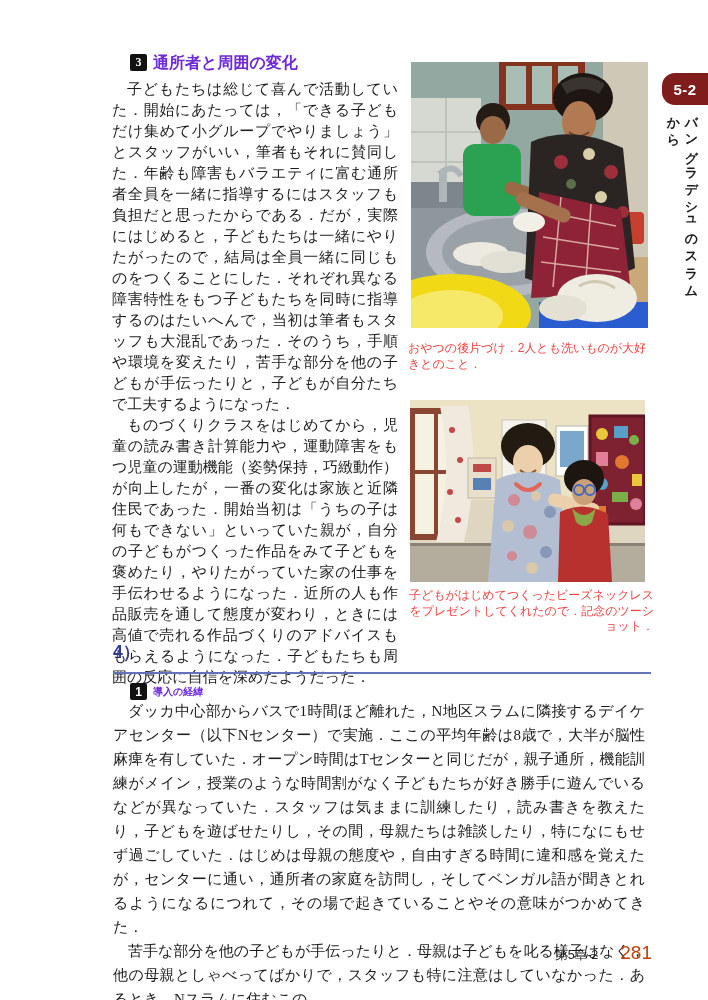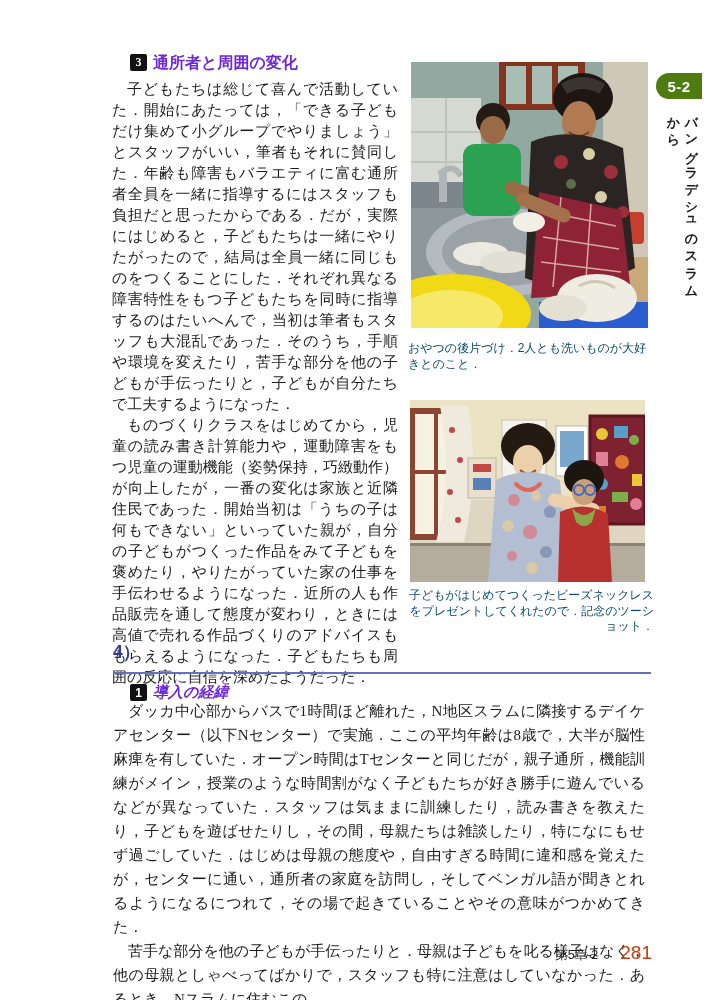--- a/index.html
+++ b/index.html
@@ -3,22 +3,22 @@
 <meta charset="utf-8">
 <style>
   html,body{margin:0;padding:0;}
   body{background:#e9e9e9;font-family:"Liberation Sans","DejaVu Sans",sans-serif;}
   .page{
     position:relative;width:708px;height:1000px;margin:0 auto;
     background:#ffffff;overflow:hidden;
   }
   
   .tab{
-    position:absolute;right:6px;top:73px;width:46px;height:26px;
-    background:#4d7c0f;border-radius:13px 0 0 13px;
+    position:absolute;right:0;top:73px;width:46px;height:32px;
+    background:#7f1d1d;border-radius:13px 0 0 13px;
     display:flex;align-items:center;justify-content:center;
     color:#ffffff;font-weight:bold;font-size:15px;letter-spacing:.5px;
   }
   .vtitle{
     position:absolute;left:664px;top:108px;height:200px;
     writing-mode:vertical-rl;text-orientation:upright;
     font-size:13px;font-weight:bold;color:#1b1b1b;letter-spacing:2px;
   }
   
   .h-block{display:flex;align-items:center;gap:6px;}
@@ -49,21 +49,21 @@
     font-family:"Liberation Serif","DejaVu Serif",serif;
     font-size:15px;line-height:24px;color:#1c1c1c;
     text-align:justify;
   }
   
   .photo{position:absolute;display:block;}
   .photo1{left:411px;top:62px;}
   .photo2{left:410px;top:400px;}
   .caption{
     position:absolute;left:408px;width:246px;
-    font-size:12px;line-height:15.5px;color:#0c4a6e;
+    font-size:12px;line-height:15.5px;color:#ef4444;
   }
   .cap1{top:341px;}
   .cap2{top:588px;text-align:right;}
   
   .footer{
     position:absolute;top:942px;left:0;width:652px;
     display:flex;justify-content:flex-end;align-items:baseline;gap:22px;
   }
   .footer .chap{font-size:12.5px;color:#222;}
   .footer .pno{font-size:19px;color:#c2410c;}
@@ -204,21 +204,21 @@
   <div class="caption cap2">子どもがはじめてつくったビーズネックレスをプレゼントしてくれたので．記念のツーショット．</div>
 
   <div class="sec4">
     <div class="line">
       <span>4）</span>
     </div>
   </div>
 
   <div class="h-block sub-head">
     <span class="num-box">1</span>
-    <span class="h-title" style="font-size:15px;font-style:italic;">導入の経緯</span>
+    <span class="h-title" style="font-size:10px;">導入の経緯</span>
   </div>
 
   <div class="wide">
     <p>ダッカ中心部からバスで1時間ほど離れた，N地区スラムに隣接するデイケアセンター（以下Nセンター）で実施．ここの平均年齢は8歳で，大半が脳性麻痺を有していた．オープン時間はTセンターと同じだが，親子通所，機能訓練がメイン，授業のような時間割がなく子どもたちが好き勝手に遊んでいるなどが異なっていた．スタッフは気ままに訓練したり，読み書きを教えたり，子どもを遊ばせたりし，その間，母親たちは雑談したり，特になにもせず過ごしていた．はじめは母親の態度や，自由すぎる時間に違和感を覚えたが，センターに通い，通所者の家庭を訪問し，そしてベンガル語が聞きとれるようになるにつれて，その場で起きていることやその意味がつかめてきた．</p>
     <p>苦手な部分を他の子どもが手伝ったりと．母親は子どもを叱る様子はなく，他の母親としゃべってばかりで，スタッフも特に注意はしていなかった．あるとき，Nスラムに住むこの</p>
   </div>
 
   <div class="footer">
     <span class="chap">第5章-2</span>
     <span class="pno">281</span>

